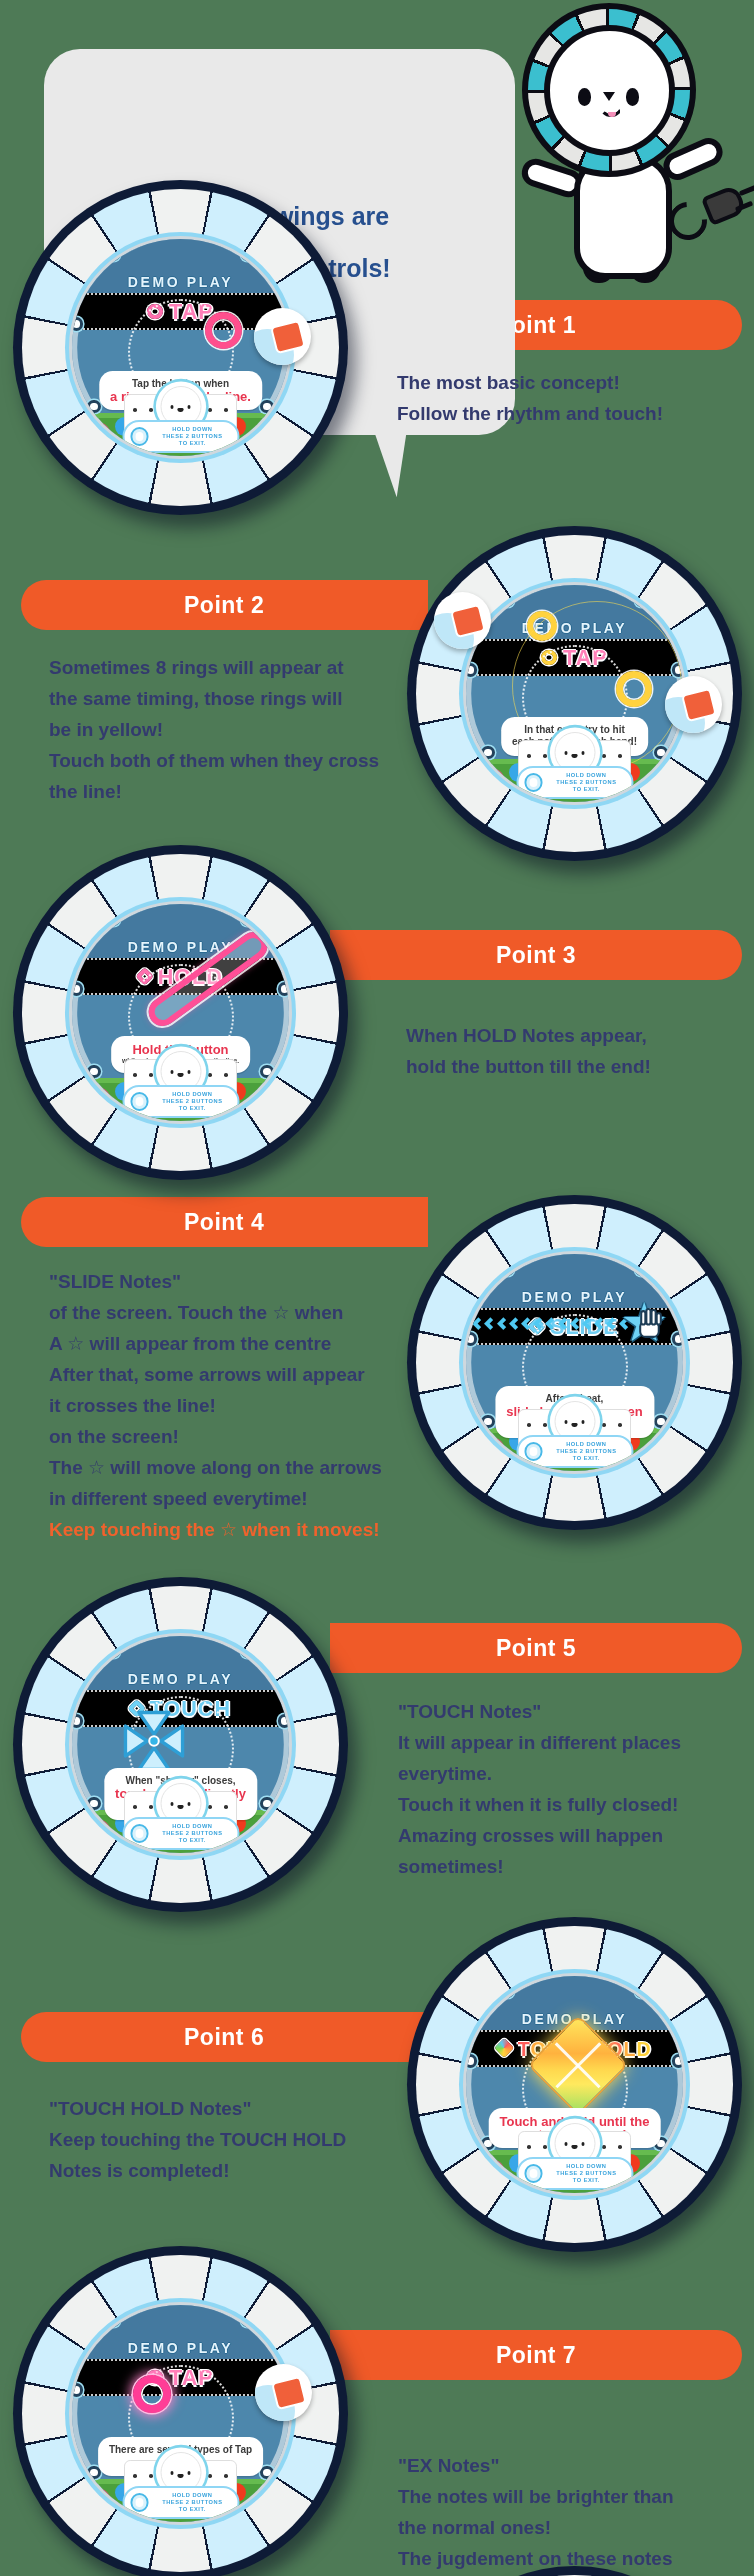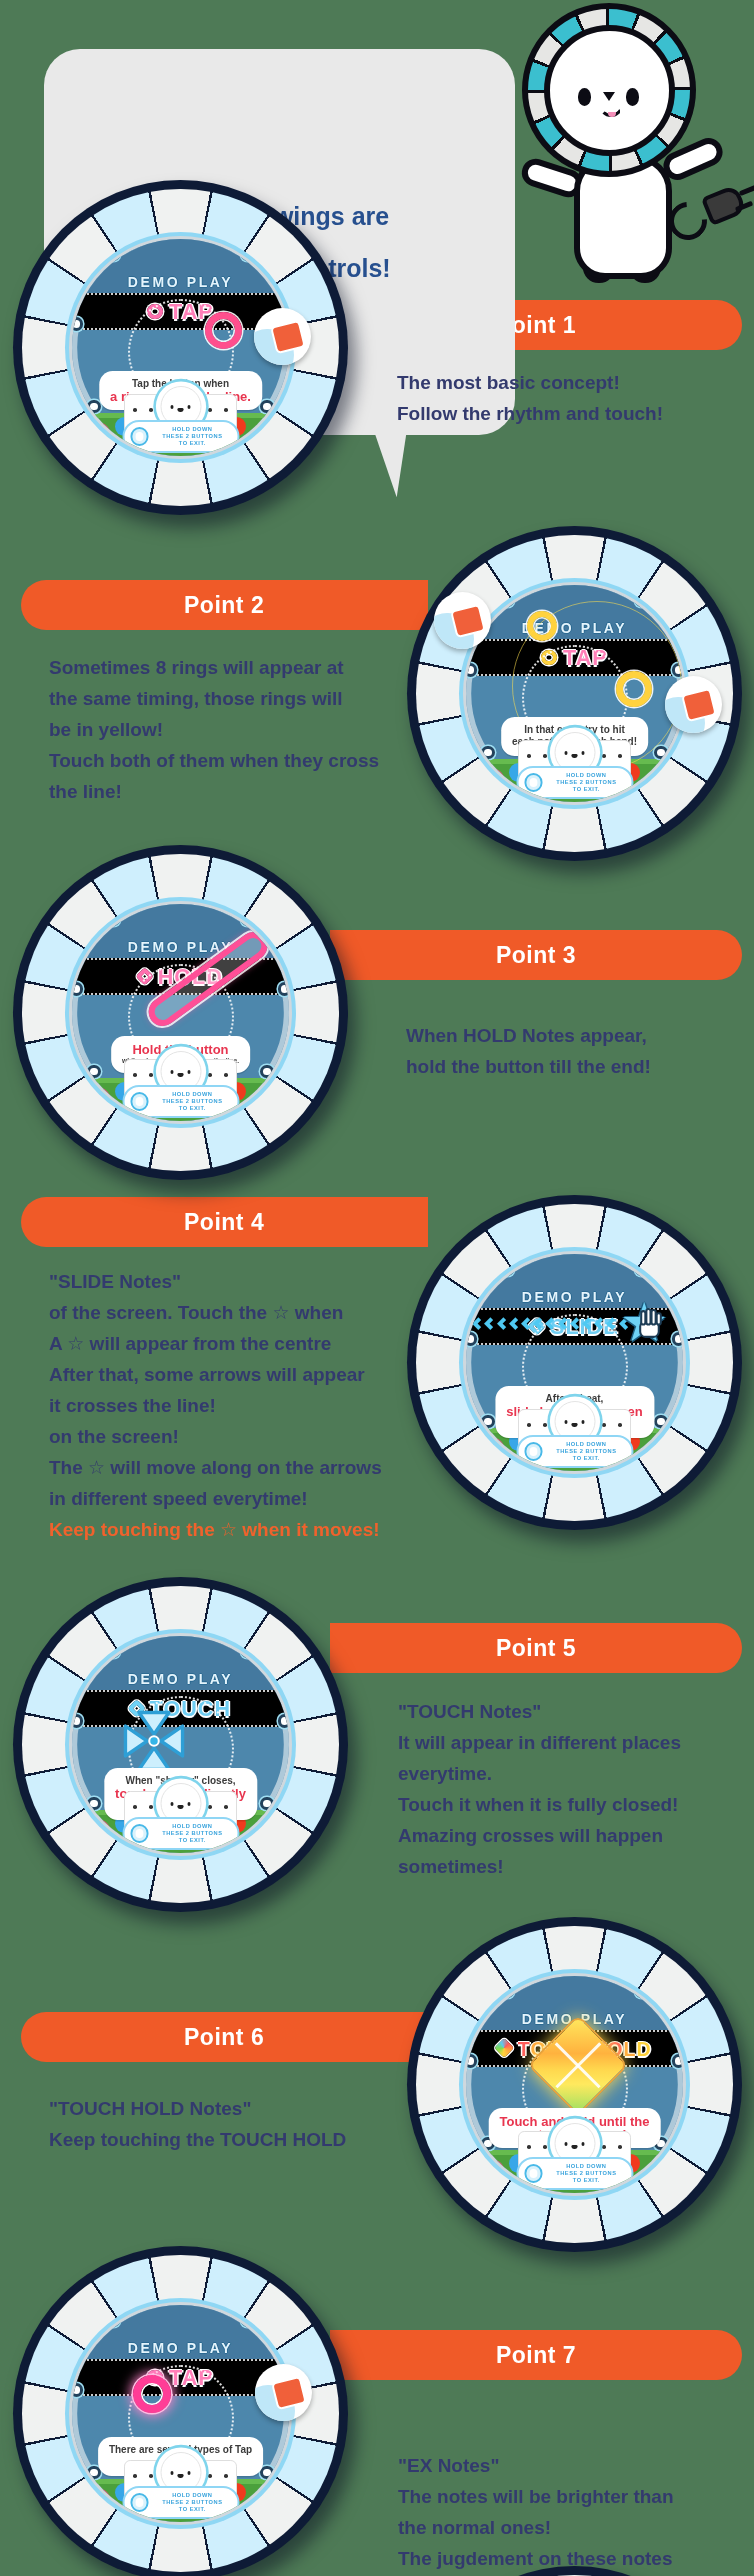--- a/index.html
+++ b/index.html
@@ -666,20 +666,21 @@
             <div>THESE 2 BUTTONS</div>
             <div>TO EXIT.</div>
           </span>
         </div>
       </div>
 
     </div>
     <div class="pt-text">
           <div class="tl">"TOUCH HOLD Notes"</div>
           <div class="tl">Keep touching the TOUCH HOLD</div>
+          <div class="tl">Notes is completed!</div>
         </div>
   </section>
 
   <section class="point-section s7 circle-left" data-type="ex">
     <div class="pt-banner">
       <span class="pt-banner-label">Point 7</span>
     </div>
     <div class="gc">
       <div class="gc-outer"></div>
       <div class="gc-btns"></div>

